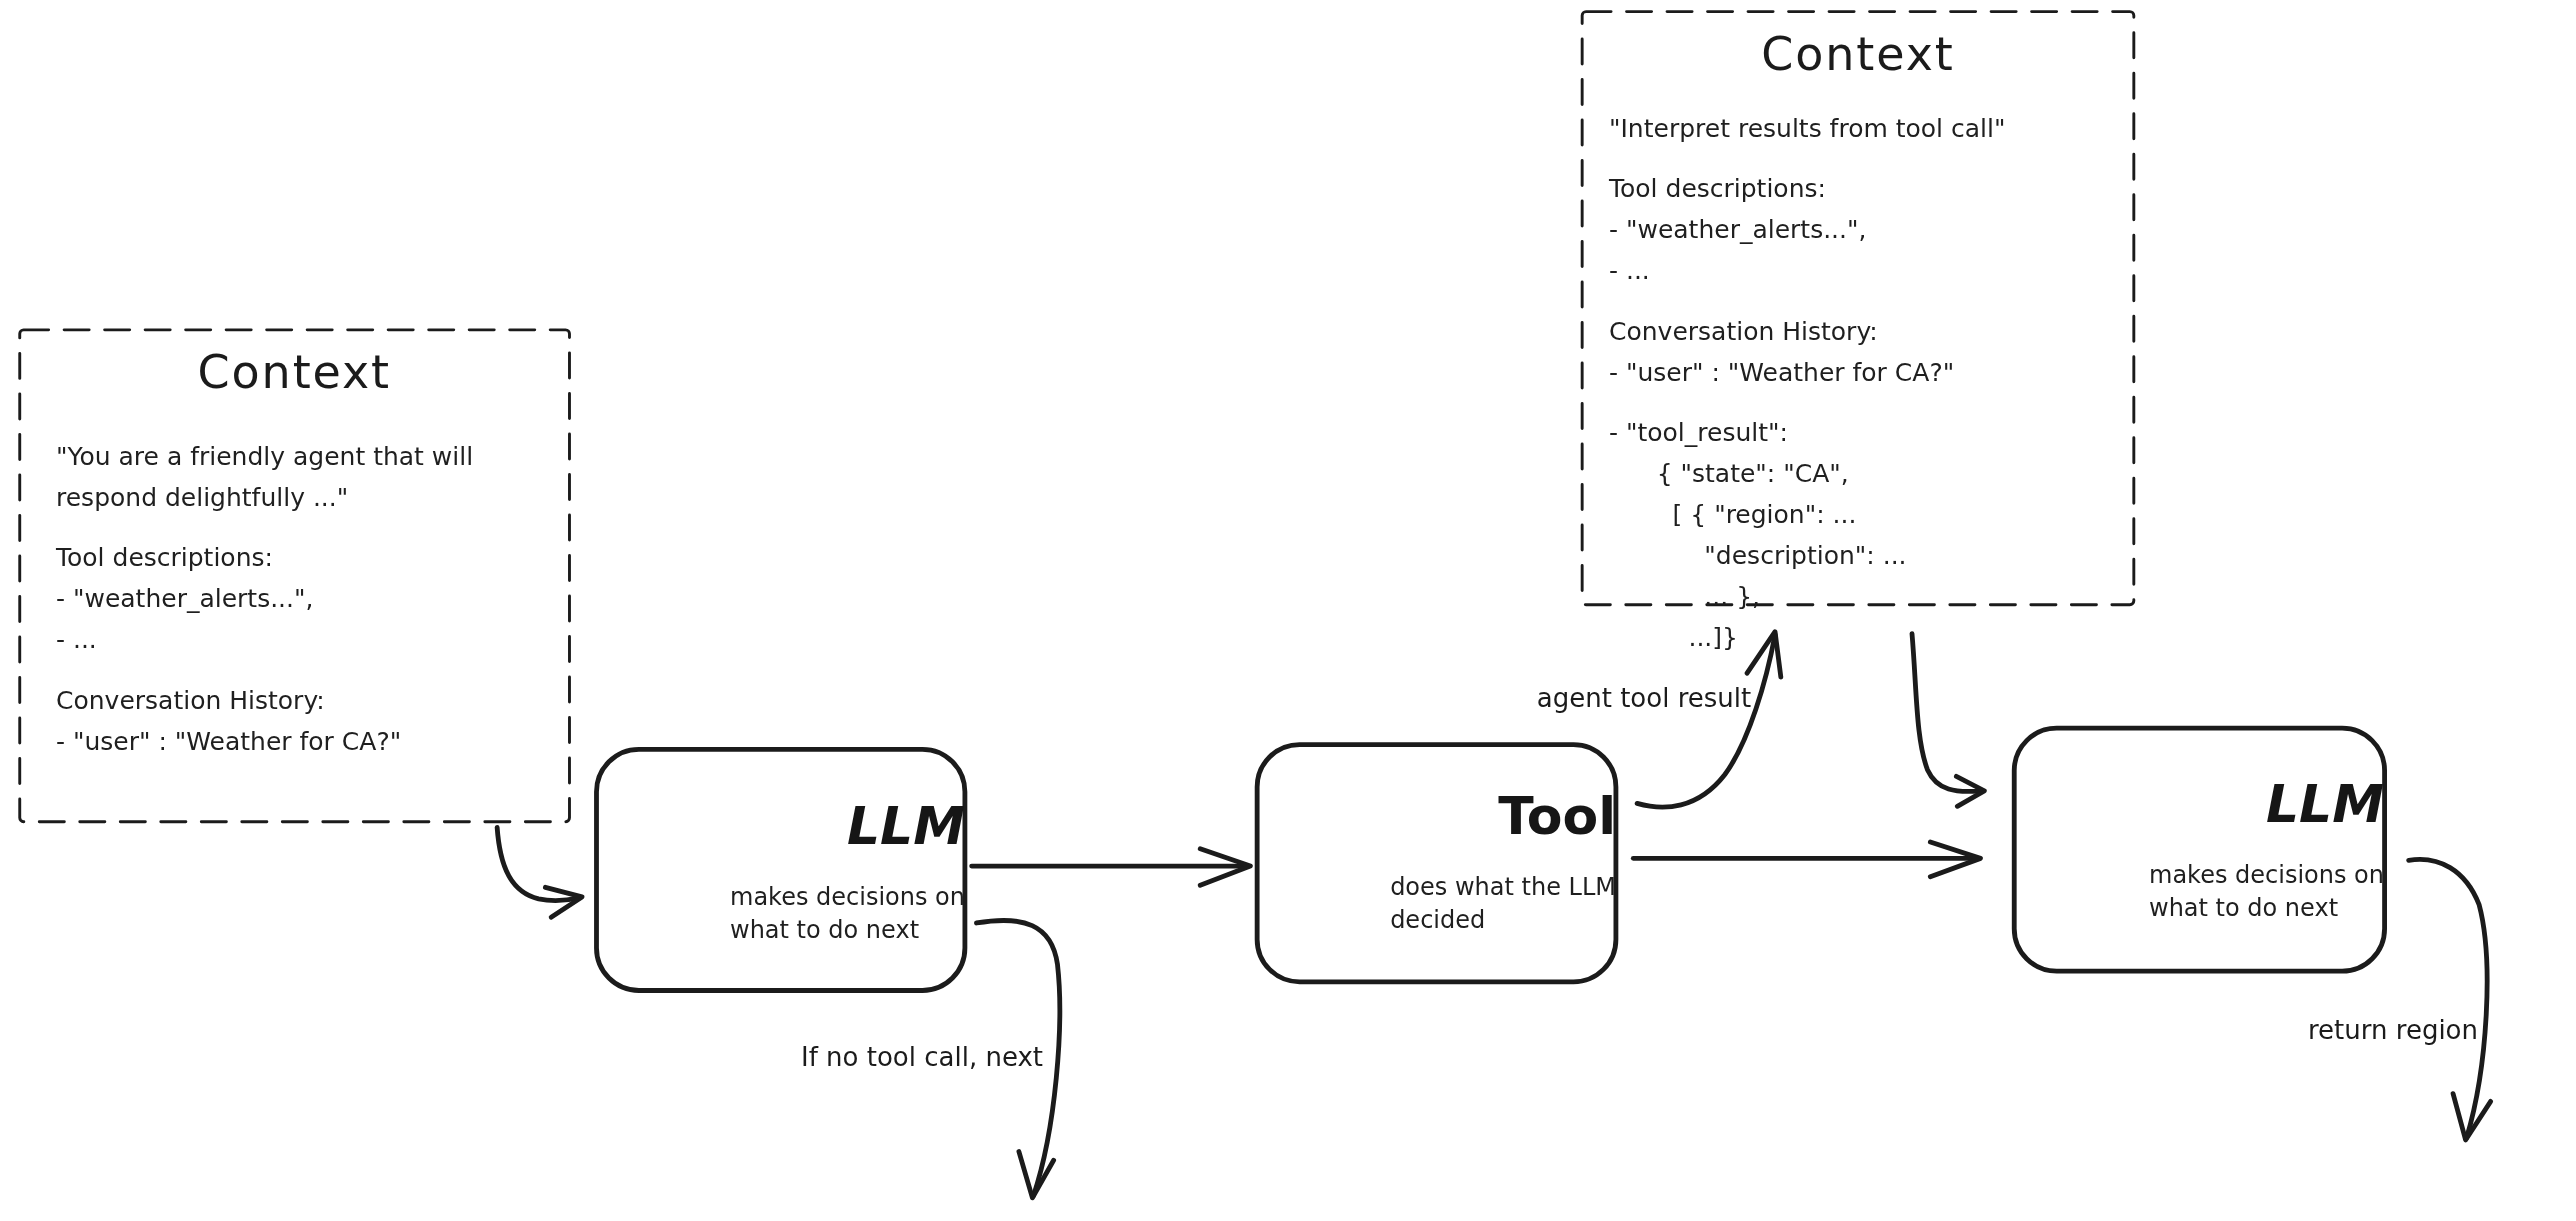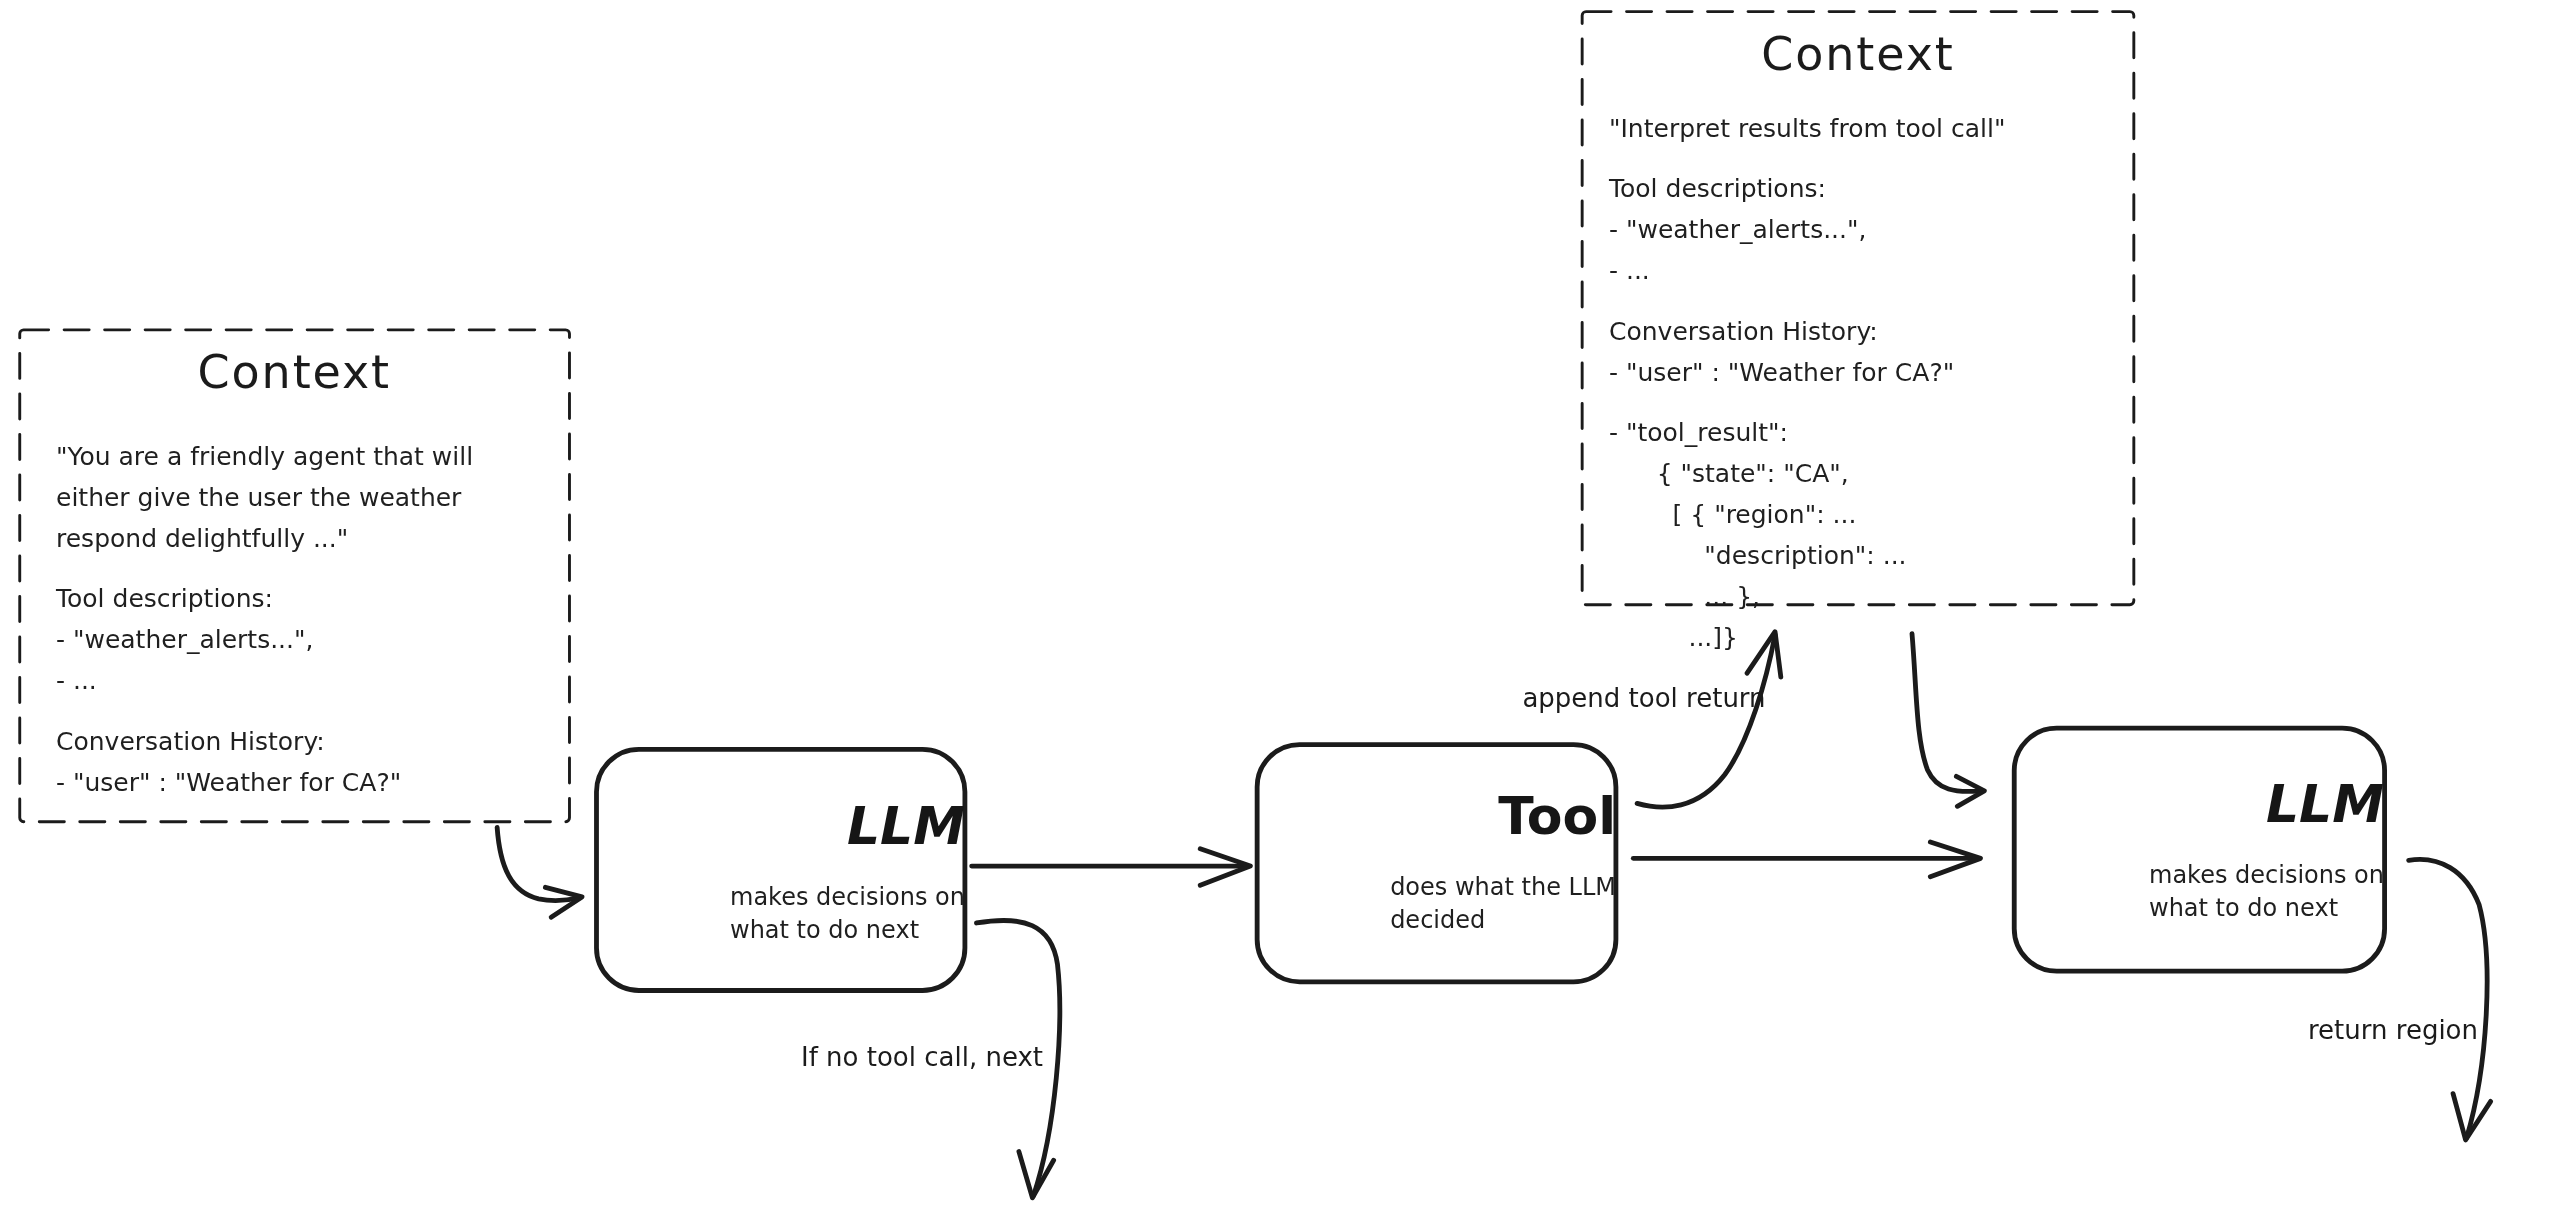--- a/index.html
+++ b/index.html
@@ -108,21 +108,20 @@
     <path stroke-width="5" d="M 1982 657 C 1987 716, 1986 766, 1998 798 C 2008 820, 2028 822, 2053 820"></path>
     <path stroke-width="5" d="M 2028 805 L 2057 820 L 2029 836"></path>
 
     <path stroke-width="5" d="M 2497 892 C 2528 887, 2556 902, 2570 938 C 2585 994, 2579 1106, 2557 1180"></path>
     <path stroke-width="5" d="M 2543 1134 L 2556 1182 L 2582 1142"></path>
   </svg>
 
   <div class="ctx-title" style="left:19.3px; top:345px; width:550px;">Context</div>
   <div class="ctx-lines" style="left:56px; top:436px; width:494px;">
     <div class="ctx-line">"You are a friendly agent that will</div>
-    <div class="ctx-line">either give the user the weather</div>
     <div class="ctx-line">respond delightfully ..."</div>
     <div class="ctx-line"></div>
     <div class="ctx-line">Tool descriptions:</div>
     <div class="ctx-line">- "weather_alerts...",</div>
     <div class="ctx-line">- ...</div>
     <div class="ctx-line"></div>
     <div class="ctx-line">Conversation History:</div>
     <div class="ctx-line">- "user" : "Weather for CA?"</div>
   </div>
 
@@ -162,18 +161,18 @@
   </div>
 
   <div class="node-text" style="left:2014px; top:728px; width:370px; height:243px; padding-top:46px; box-sizing:border-box;">
     <div class="node-title slanted">LLM</div>
     <div class="node-subtitle">
       <div>makes decisions on</div>
       <div>what to do next</div>
     </div>
   </div>
 
-  <div class="edge-label" style="left:1644px; top:698px;">append tool return</div>
+  <div class="edge-label" style="left:1644px; top:698px;">agent tool result</div>
   <div class="edge-label" style="left:922px; top:1057px;">If no tool call, next</div>
   <div class="edge-label" style="left:2393px; top:1030px;">return region</div>
 
 </div>
 
 
 </body></html>

